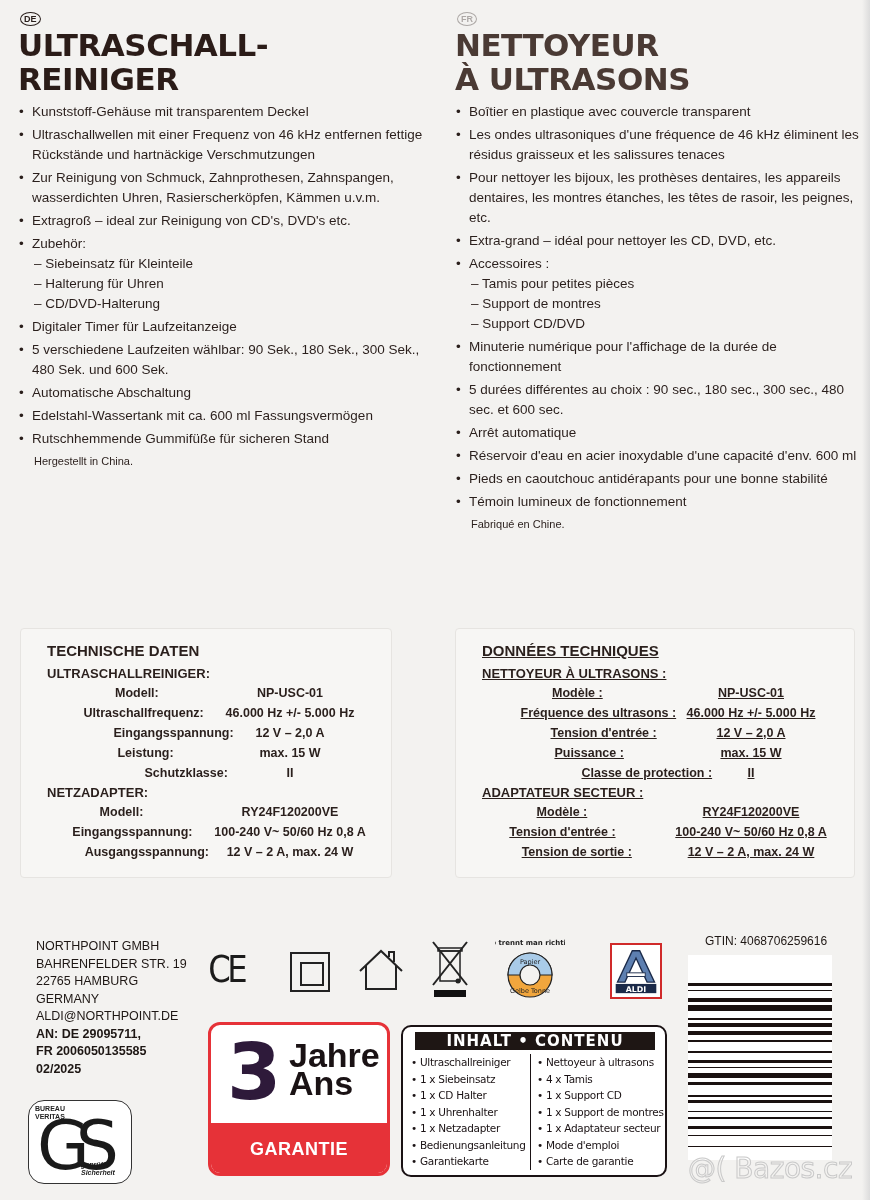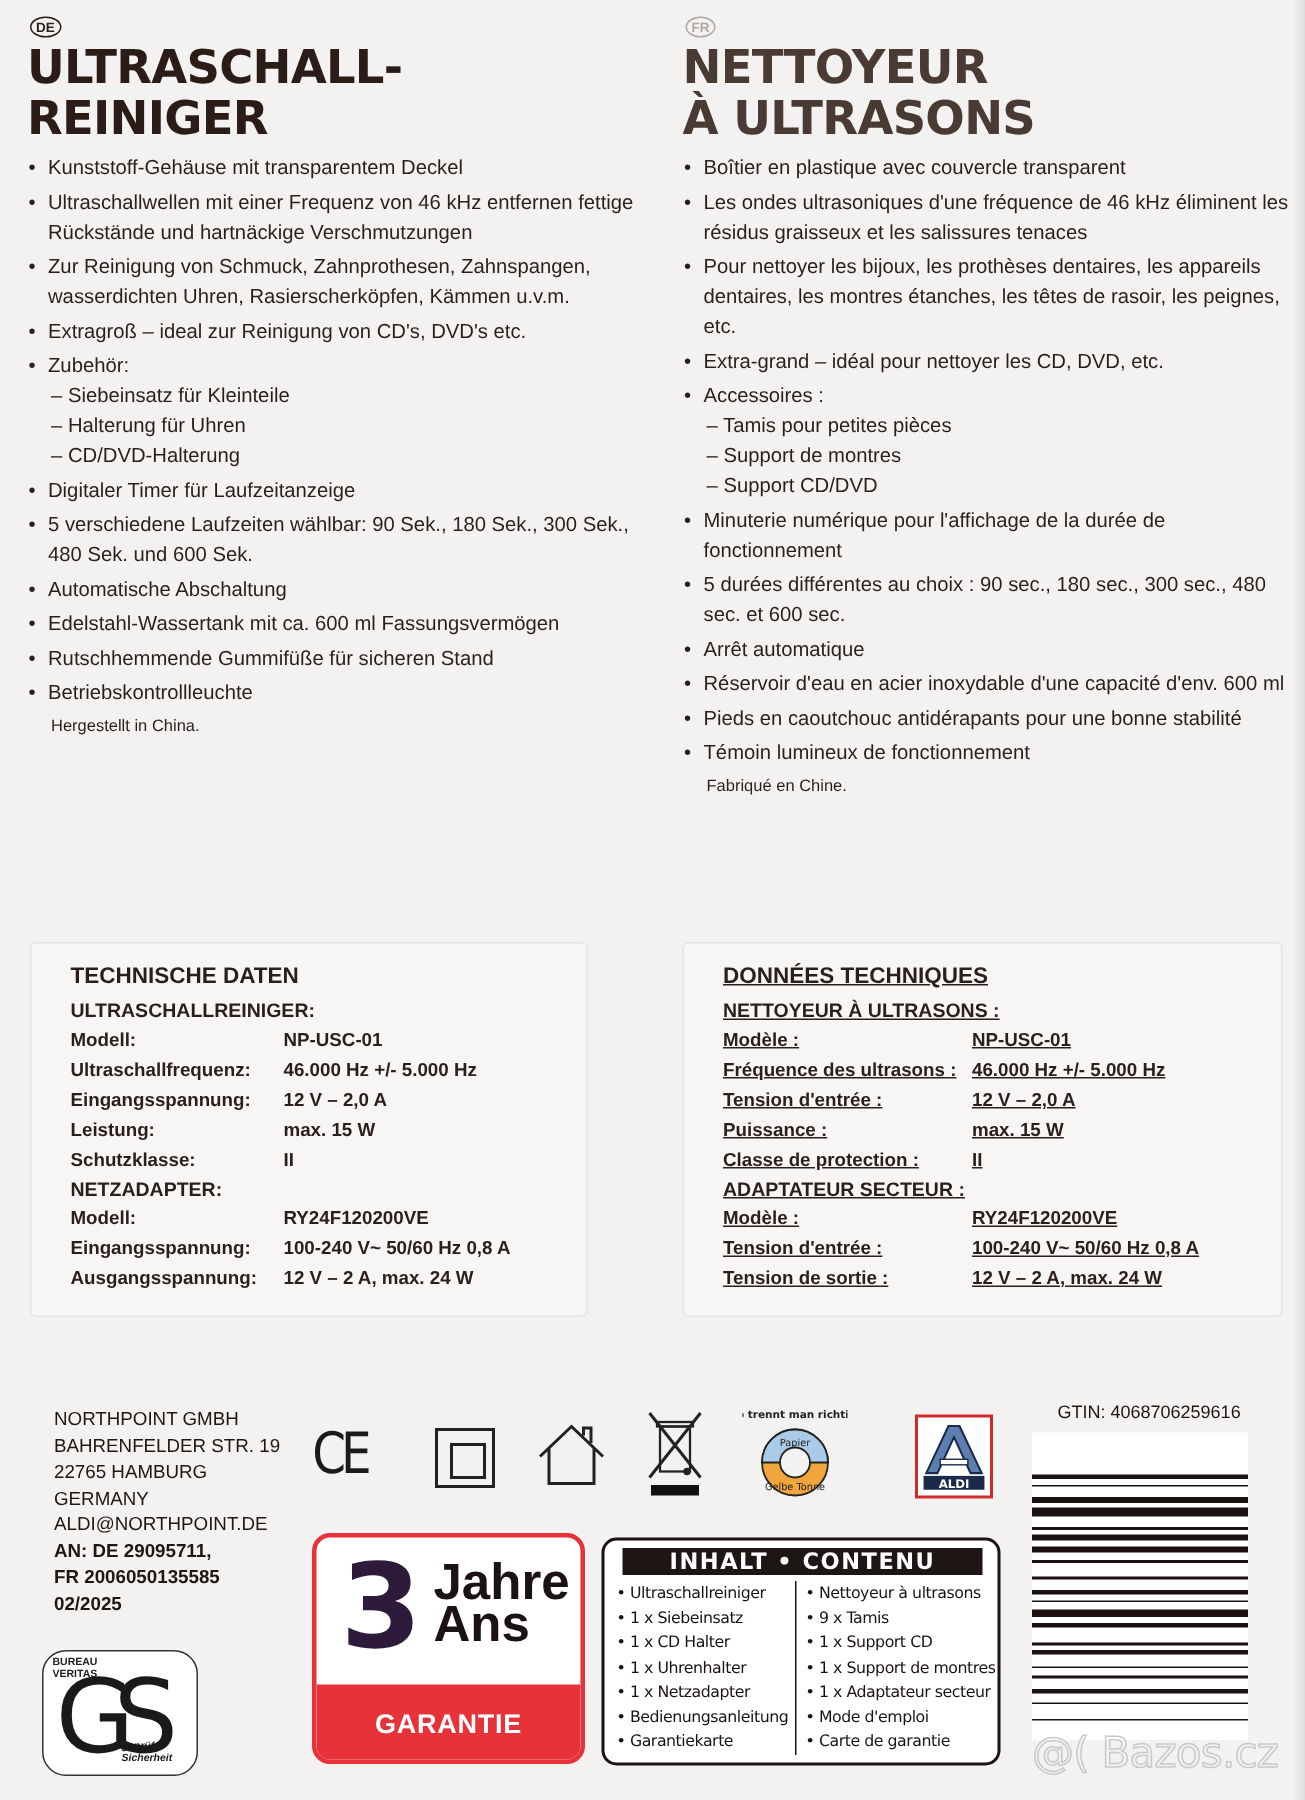--- a/index.html
+++ b/index.html
@@ -36,21 +36,21 @@
 
   .spec-box {
     position: absolute; top: 628px; height: 250px;
     border: 1px solid #e6e4e1; border-radius: 4px;
     background: #f7f6f4; padding: 12px 0 0 26px;
   }
   .spec-de { left: 20px; width: 372px; }
   .spec-fr { left: 455px; width: 400px; text-decoration: underline; }
   .spec-title { font-size: 15px; font-weight: bold; line-height: 20px; margin-bottom: 3px; color: #2a1f1c; }
   .spec-sub { font-size: 13px; font-weight: bold; line-height: 19px; color: #2a1f1c; }
-  .spec-row { display: flex; font-size: 12.5px; line-height: 20px; font-weight: bold; color: #2a1f1c; }
+  .spec-row { display: flex; font-size: 12.5px; line-height: 20px; font-weight: bold; color: #2a1f1c; justify-content: center; }
   .spec-de .spec-label { width: 142px; }
   .spec-fr .spec-label { width: 166px; }
 
   .address {
     position: absolute; left: 36px; top: 938px; width: 170px;
     font-size: 12.5px; line-height: 17.5px; color: #1e1714;
   }
   .address .b { font-weight: bold; }
 
   .icon-row { position: absolute; top: 937px; left: 205px; height: 62px; }
@@ -125,21 +125,20 @@
       <span>Zubehör:</span>
       <span class="subitem">– Siebeinsatz für Kleinteile</span>
       <span class="subitem">– Halterung für Uhren</span>
       <span class="subitem">– CD/DVD-Halterung</span>
     </li>
     <li>Digitaler Timer für Laufzeitanzeige</li>
     <li>5 verschiedene Laufzeiten wählbar: 90 Sek., 180 Sek., 300 Sek., 480 Sek. und 600 Sek.</li>
     <li>Automatische Abschaltung</li>
     <li>Edelstahl-Wassertank mit ca. 600 ml Fassungsvermögen</li>
     <li>Rutschhemmende Gummifüße für sicheren Stand</li>
-    <li>Betriebskontrollleuchte</li>
   </ul>
   <div class="made">Hergestellt in China.</div>
 </div>
 
 <div class="col col-fr">
   <span class="lang-badge">FR</span>
   <div class="title">
     <div>NETTOYEUR</div>
     <div>À ULTRASONS</div>
   </div>
@@ -325,21 +324,21 @@
       <div>Ultraschallreiniger</div>
       <div>1 x Siebeinsatz</div>
       <div>1 x CD Halter</div>
       <div>1 x Uhrenhalter</div>
       <div>1 x Netzadapter</div>
       <div>Bedienungsanleitung</div>
       <div>Garantiekarte</div>
     </div>
     <div class="c-col">
       <div>Nettoyeur à ultrasons</div>
-      <div>9 x Tamis</div>
+      <div>4 x Tamis</div>
       <div>1 x Support CD</div>
       <div>1 x Support de montres</div>
       <div>1 x Adaptateur secteur</div>
       <div>Mode d'emploi</div>
       <div>Carte de garantie</div>
     </div>
   </div>
 </div>
 
 <div class="gs-mark">

